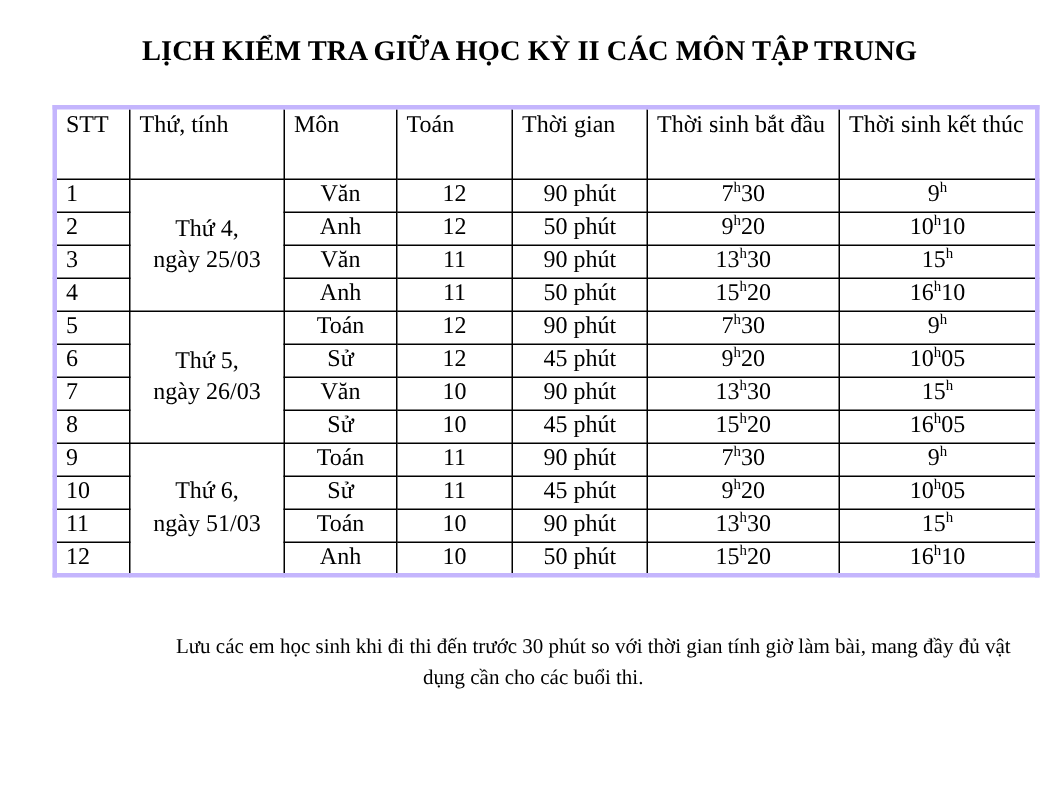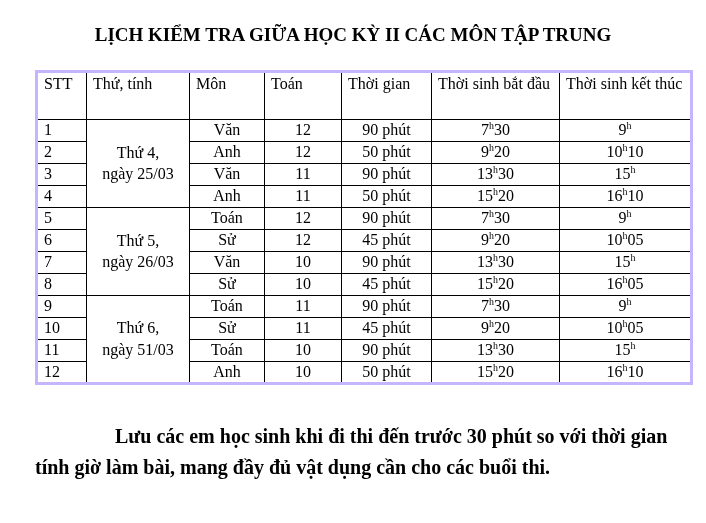--- a/index.html
+++ b/index.html
@@ -50,25 +50,25 @@
     line-height: 1.35;
     margin-top: 15px;
   }
   sup.hour {
     font-size: 0.62em;
     vertical-align: super;
     line-height: 0;
   }
   .note {
     margin: 36px 30px 0 35px;
-    font-weight: bold;
-    font-size: 20px;
+    font-weight: normal;
+    font-size: 14px;
     line-height: 1.55;
     text-indent: 80px;
-    text-align: left;
+    text-align: center;
     color: #000000;
   }
 </style>
 </head>
 <body>
 
 <div class="page">
   <div class="title">
     <div>LỊCH KIỂM TRA GIỮA HỌC KỲ II CÁC MÔN TẬP TRUNG</div>
   </div>

